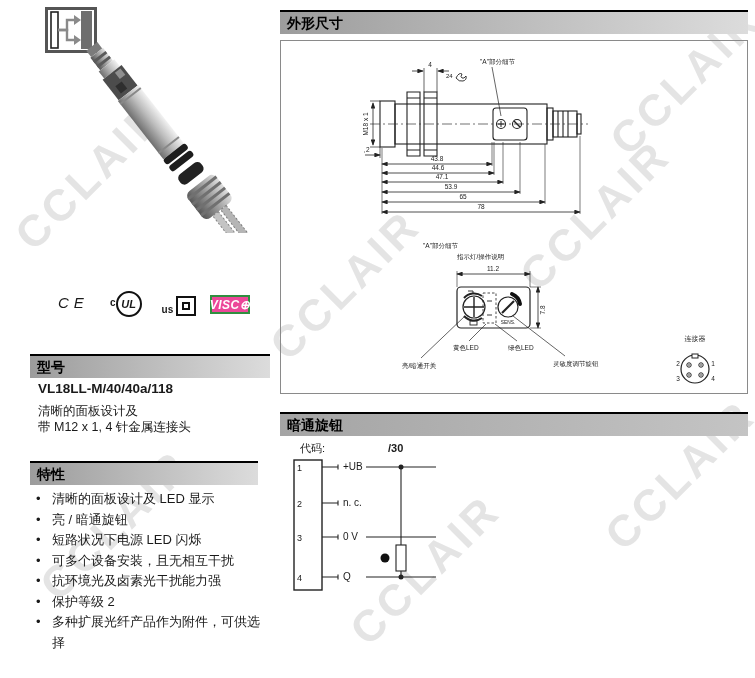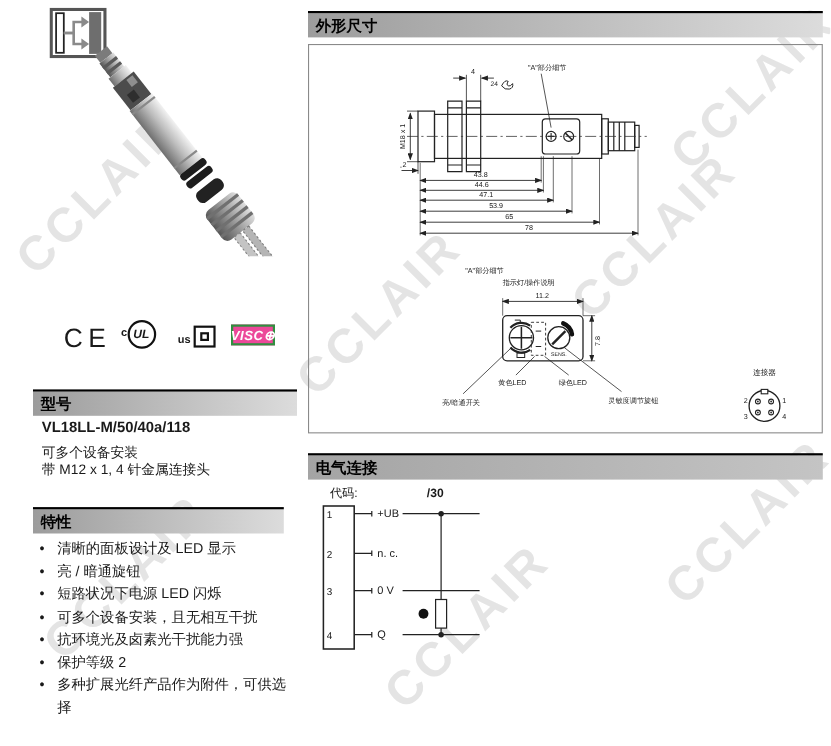--- a/index.html
+++ b/index.html
@@ -33,21 +33,21 @@
   }
   ul.features li::before {
     content:"•"; position:absolute; left:6px; top:0; font-size:13px;
   }
 
   .dim-box {
     position:absolute; border:1px solid #8a8a8a; background:transparent;
   }
 
   
-  .ce-mark { font-size:24px; letter-spacing:5px; font-weight:500; }
+  .ce-mark { font-size:15px; letter-spacing:5px; font-weight:500;font-style:italic; }
   .ul-wrap { display:flex; align-items:center; }
   .ul-c { font-size:10px; font-weight:bold; align-self:flex-start; margin-top:6px;}
   .ul-circle {
     width:26px; height:26px; border:2.5px solid #111; border-radius:50%;
     display:flex; align-items:center; justify-content:center;
     font-weight:bold; font-style:italic; font-size:11px;
   }
   .ul-us { font-size:10px; font-weight:bold; align-self:flex-end; margin-bottom:2px;padding-left:20px;}
   .sq-outer {
     width:20px; height:20px; border:2px solid #111;
@@ -135,22 +135,22 @@
     <span class="ul-c">c</span>
     <span class="ul-circle">UL</span>
     <span class="ul-us">us</span>
   </div>
   <div class="abs sq-outer" style="left:176px;top:296px;">
     <div class="sq-inner"></div>
   </div>
   <div class="abs visco" style="left:210px;top:295px;">VISC⊕</div>
 
   <div class="abs section-header" style="left:30px;top:354px;width:240px;">型号</div>
-  <div class="abs model-name" style="left:38px;top:381px;width:230px;">VL18LL-M/50/40a/118</div>
-  <div class="abs model-desc" style="left:38px;top:403px;width:230px;">可多个设备安装</div>
+  <div class="abs model-name" style="left:38px;top:381px;width:230px;">VL18LL-M/40/40a/118</div>
+  <div class="abs model-desc" style="left:38px;top:403px;width:230px;">清晰的面板设计及</div>
   <div class="abs model-desc" style="left:38px;top:419px;width:230px;">带 M12 x 1, 4 针金属连接头</div>
 
   <div class="abs section-header" style="left:30px;top:461px;width:228px;">特性</div>
   <ul class="abs features" style="left:30px;top:489px;width:238px;">
     <li>清晰的面板设计及 LED 显示</li>
     <li>亮 / 暗通旋钮</li>
     <li>短路状况下电源 LED 闪烁</li>
     <li>可多个设备安装，且无相互干扰</li>
     <li>抗环境光及卤素光干扰能力强</li>
     <li>保护等级 2</li>
@@ -290,21 +290,21 @@
         <circle cx="53" cy="37" r="0.8" fill="#222"></circle>
       <circle cx="41" cy="47" r="0.8" fill="#222"></circle>
         <circle cx="53" cy="47" r="0.8" fill="#222"></circle>
     </g>
     <text x="30" y="38" font-size="6.5" text-anchor="middle">2</text>
     <text x="65" y="38" font-size="6.5" text-anchor="middle">1</text>
     <text x="30" y="53" font-size="6.5" text-anchor="middle">3</text>
     <text x="65" y="53" font-size="6.5" text-anchor="middle">4</text>
   </svg>
 
-  <div class="abs section-header hdr-right" style="left:280px;top:412px;width:468px;">电气连接</div>
+  <div class="abs section-header hdr-right" style="left:280px;top:412px;width:468px;">暗通旋钮</div>
 
   <svg class="abs" style="left:288px;top:440px;" width="210" height="175" viewBox="0 0 210 175">
     <text x="12" y="12" font-size="11">代码:</text>
     <text x="100" y="12" font-size="11" font-weight="bold">/30</text>
 
     <rect x="6" y="20" width="28" height="130" fill="none" stroke="#222" stroke-width="1.4"></rect>
     <text x="9" y="31" font-size="9">1</text>
     <text x="9" y="67" font-size="9">2</text>
     <text x="9" y="101" font-size="9">3</text>
     <text x="9" y="141" font-size="9">4</text>

